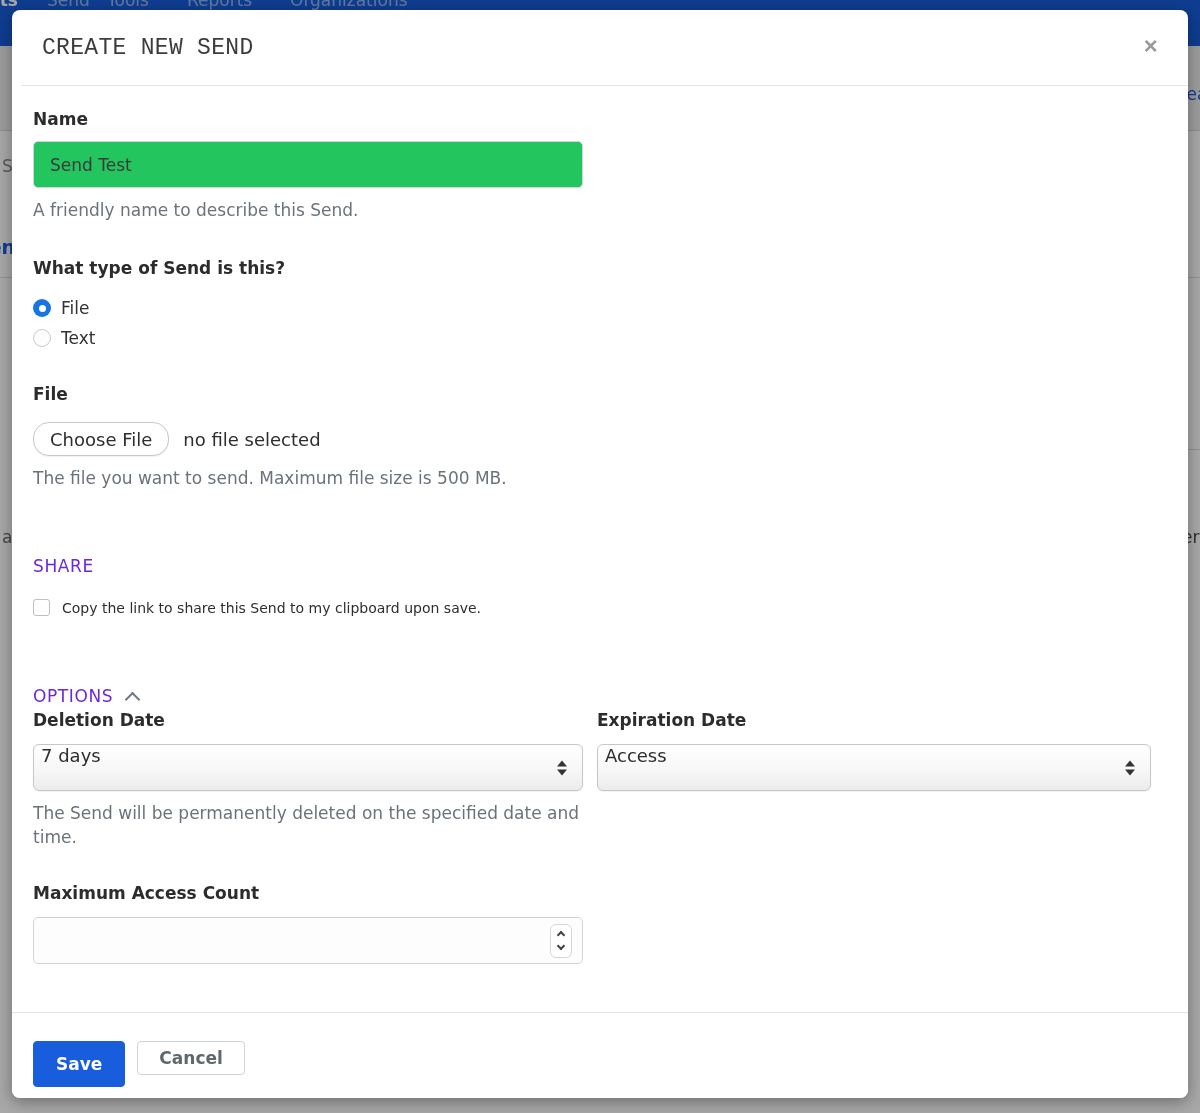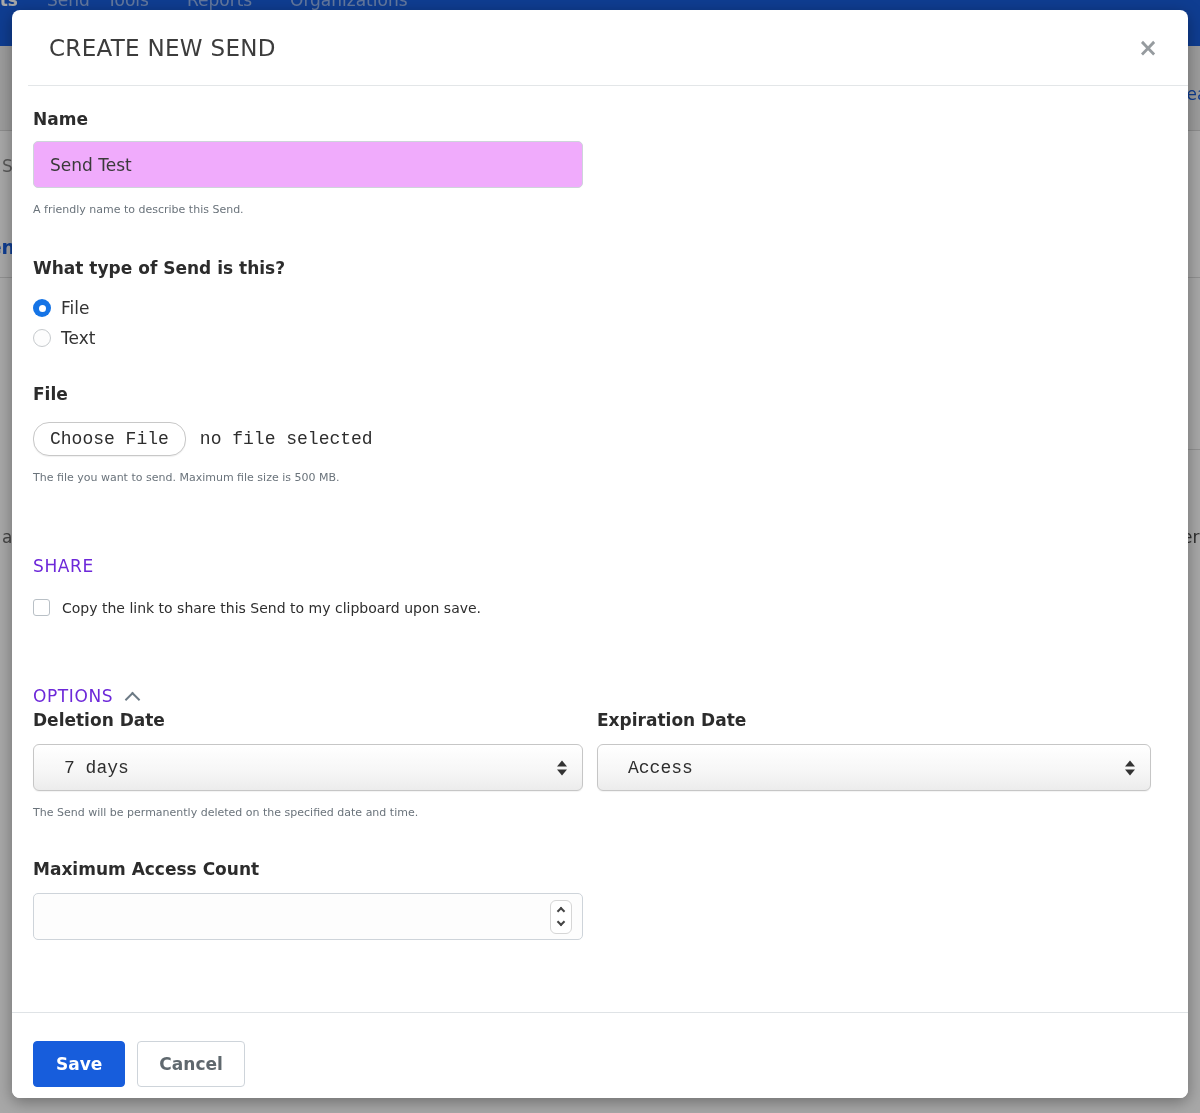--- a/index.html
+++ b/index.html
@@ -14,85 +14,85 @@
   .toolbar-strip { position:absolute; top:46px; left:0; width:100%; height:85px; background:#efefef; border-bottom:1px solid #d7d7d7; }
   .bg-line { position:absolute; left:0; width:100%; height:1px; background:#dcdcdc; }
   .frag { position:absolute; white-space:nowrap; }
 
   
   .backdrop { position:absolute; inset:0; background:rgba(0,0,0,0.34); z-index:5; }
 
   
   .modal { position:absolute; z-index:10; left:12px; top:10px; width:1176px; height:1088px;
            background:#fff; border-radius:8px; box-shadow:0 4px 16px rgba(0,0,0,0.35); }
-  .modal-header { position:absolute; top:0; left:16px; right:0; height:76px; border-bottom:1px solid #e3e6e8;
-                  padding:24px 21px 0; border-radius:8px 8px 0 0; }
+  .modal-header { position:absolute; top:0; left:9px; right:0; height:76px; border-bottom:1px solid #e3e6e8;
+                  padding:24px 21px 0; border-radius:8px 8px 0 0;font-family:Liberation Mono, monospace; }
   .modal-title { font-size:23px; line-height:28px; color:#3c3c3c; letter-spacing:0.3px; }
   .close-btn { position:absolute; top:26px; right:30px; font-size:24px; line-height:24px; font-weight:700;
                color:#969b9f; cursor:pointer; }
 
   .modal-body { position:absolute; top:77px; bottom:0; left:0; right:0; overflow:hidden; padding:20px 21px 0; }
 
   .lbl { font-size:17px; line-height:24px; font-weight:700; color:#2c2c2c; }
-  .help { font-size:11px; line-height:24px; color:#6a737b; margin-top:10px; }
+  .help { font-size:17px; line-height:24px; color:#6a737b; margin-top:10px; }
 
   .text-input { display:flex; align-items:center; margin-top:10px; width:550px; height:47px;
-                border:1px solid #ced4da; border-radius:5px; background:#f0abfc; padding:0 16px;
+                border:1px solid #ced4da; border-radius:5px; background:#22c55e; padding:0 16px;
                 font-size:17px; color:#3a3a3a; }
 
   .mt30 { margin-top:30px; } .mt34 { margin-top:34px; }
   .radio-row { display:flex; align-items:center; height:28px; margin-top:2px; }
   .radio-row.first { margin-top:14px; }
   .radio { width:18px; height:18px; border-radius:50%; margin-right:10px; flex:0 0 auto; position:relative; }
   .radio.on { background:#1574e6; }
   .radio.on::after { content:""; position:absolute; left:5.5px; top:5.5px; width:7px; height:7px; border-radius:50%; background:#fff; }
   .radio.off { background:#fdfdfd; border:1px solid #c6cacd; }
   .radio-label { font-size:17px; color:#333; }
 
-  .file-row { display:flex; align-items:center; margin-top:16px;font-family:Liberation Mono, monospace; }
+  .file-row { display:flex; align-items:center; margin-top:16px; }
   .choose-file { height:34px; padding:0 16px; display:flex; align-items:center; background:#fff;
                  border:1px solid #c8c8c8; border-radius:16px; font-size:18px; color:#2e2e2e;
                  box-shadow:0 1px 1px rgba(0,0,0,0.06); cursor:pointer; }
   .file-status { margin-left:14px; font-size:18px; color:#2e2e2e; }
 
   .section-heading { font-size:17px; line-height:24px; color:#6d28d9; letter-spacing:0.6px; }
   .share-heading { margin-top:64px; }
   .check-row { display:flex; margin-top:16px; align-items:flex-start; }
   .checkbox { width:17px; height:17px; border:1px solid #b9c0c6; border-radius:3px; background:#fff;
               margin:5px 12px 0 0; flex:0 0 auto; }
   .check-label { font-size:14px; line-height:28px; color:#2e2e2e; }
 
   .options-heading { margin-top:62px; display:flex; align-items:center; cursor:pointer; }
   .chev-up { width:11px; height:11px; border-left:2px solid #6c7a85; border-top:2px solid #6c7a85;
              transform:rotate(45deg); margin:6px 0 0 14px; }
 
   .options-grid { display:grid; grid-template-columns:550px 554px; column-gap:14px; }
 
   .select { position:relative; margin-top:12px; height:47px; border:1px solid #c6c6c6; border-radius:6px;
             background:linear-gradient(180deg,#ffffff 0%,#f6f6f6 60%,#ececec 100%);
-            display:flex; align-items:center; padding:0 44px 0 30px; font-size:18px; color:#2e2e2e;
-            box-shadow:0 1px 1px rgba(0,0,0,0.05); cursor:pointer;font-family:Liberation Mono, monospace; }
+            display:flex; padding:0 44px 0 7px; font-size:18px; color:#2e2e2e;
+            box-shadow:0 1px 1px rgba(0,0,0,0.05); cursor:pointer; }
   .sel-arrows { position:absolute; right:15px; top:50%; transform:translateY(-50%);
                 display:flex; flex-direction:column; align-items:center; gap:3px; }
   .tri-up { width:0; height:0; border-left:5px solid transparent; border-right:5px solid transparent; border-bottom:6px solid #333; }
   .tri-down { width:0; height:0; border-left:5px solid transparent; border-right:5px solid transparent; border-top:6px solid #333; }
 
   .number-input { position:relative; margin-top:12px; width:550px; height:47px; border:1px solid #ced4da;
                   border-radius:5px; background:#fdfdfd; }
   .stepper { position:absolute; right:10px; top:50%; transform:translateY(-50%); width:22px; height:34px;
              border:1px solid #d6d6d6; border-radius:6px; background:#fff; display:flex; flex-direction:column;
              align-items:center; justify-content:center; gap:5px; cursor:pointer; }
   .chev-s-up { width:6px; height:6px; border-left:2px solid #444; border-top:2px solid #444; transform:rotate(45deg); margin-top:3px; }
   .chev-s-down { width:6px; height:6px; border-left:2px solid #444; border-top:2px solid #444; transform:rotate(225deg); margin-bottom:3px; }
 
   .modal-footer { position:absolute; z-index:3; bottom:0; left:0; right:0; height:86px; background:#fff;
                   border-top:1px solid #dfe3e6; border-radius:0 0 8px 8px; padding:28px 21px 0; display:flex; }
   .btn-save { height:46px; padding:0 22px; background:#175DDC; border:1px solid #175DDC; border-radius:4px;
               color:#fff; font-size:17px; font-weight:700; display:flex; align-items:center; cursor:pointer; }
-  .btn-cancel { height:46px; padding:0 21px; margin-left:12px; background:#fff; border:1px solid #ced4da;
+  .btn-cancel { height:34px; padding:0 21px; margin-left:12px; background:#fff; border:1px solid #ced4da;
                 border-radius:4px; color:#5f686e; font-size:17px; font-weight:600; display:flex; align-items:center; cursor:pointer; }
 </style>
 </head>
 <body>
 
 <div class="bg">
   <div class="navbar">
     <span class="nav-item active" style="left:-42px">Vaults</span>
     <span class="nav-item" style="left:47px">Send</span>
     <span class="nav-item" style="left:107px">Tools</span>

